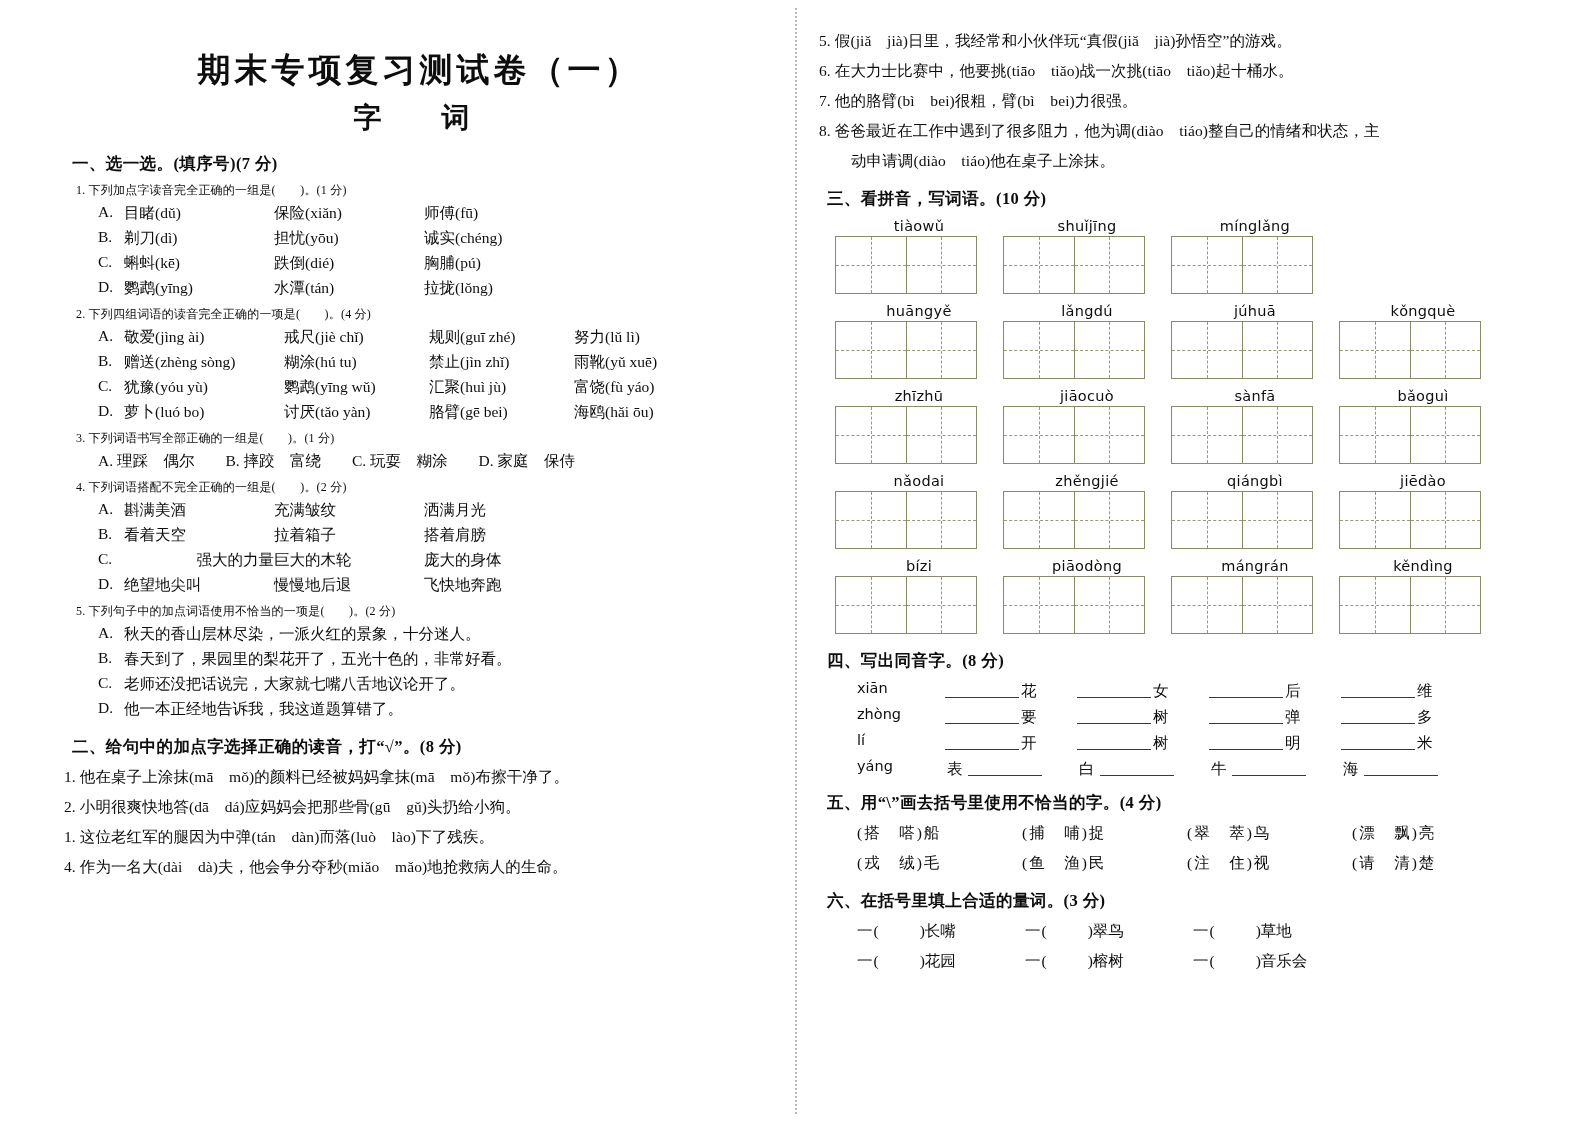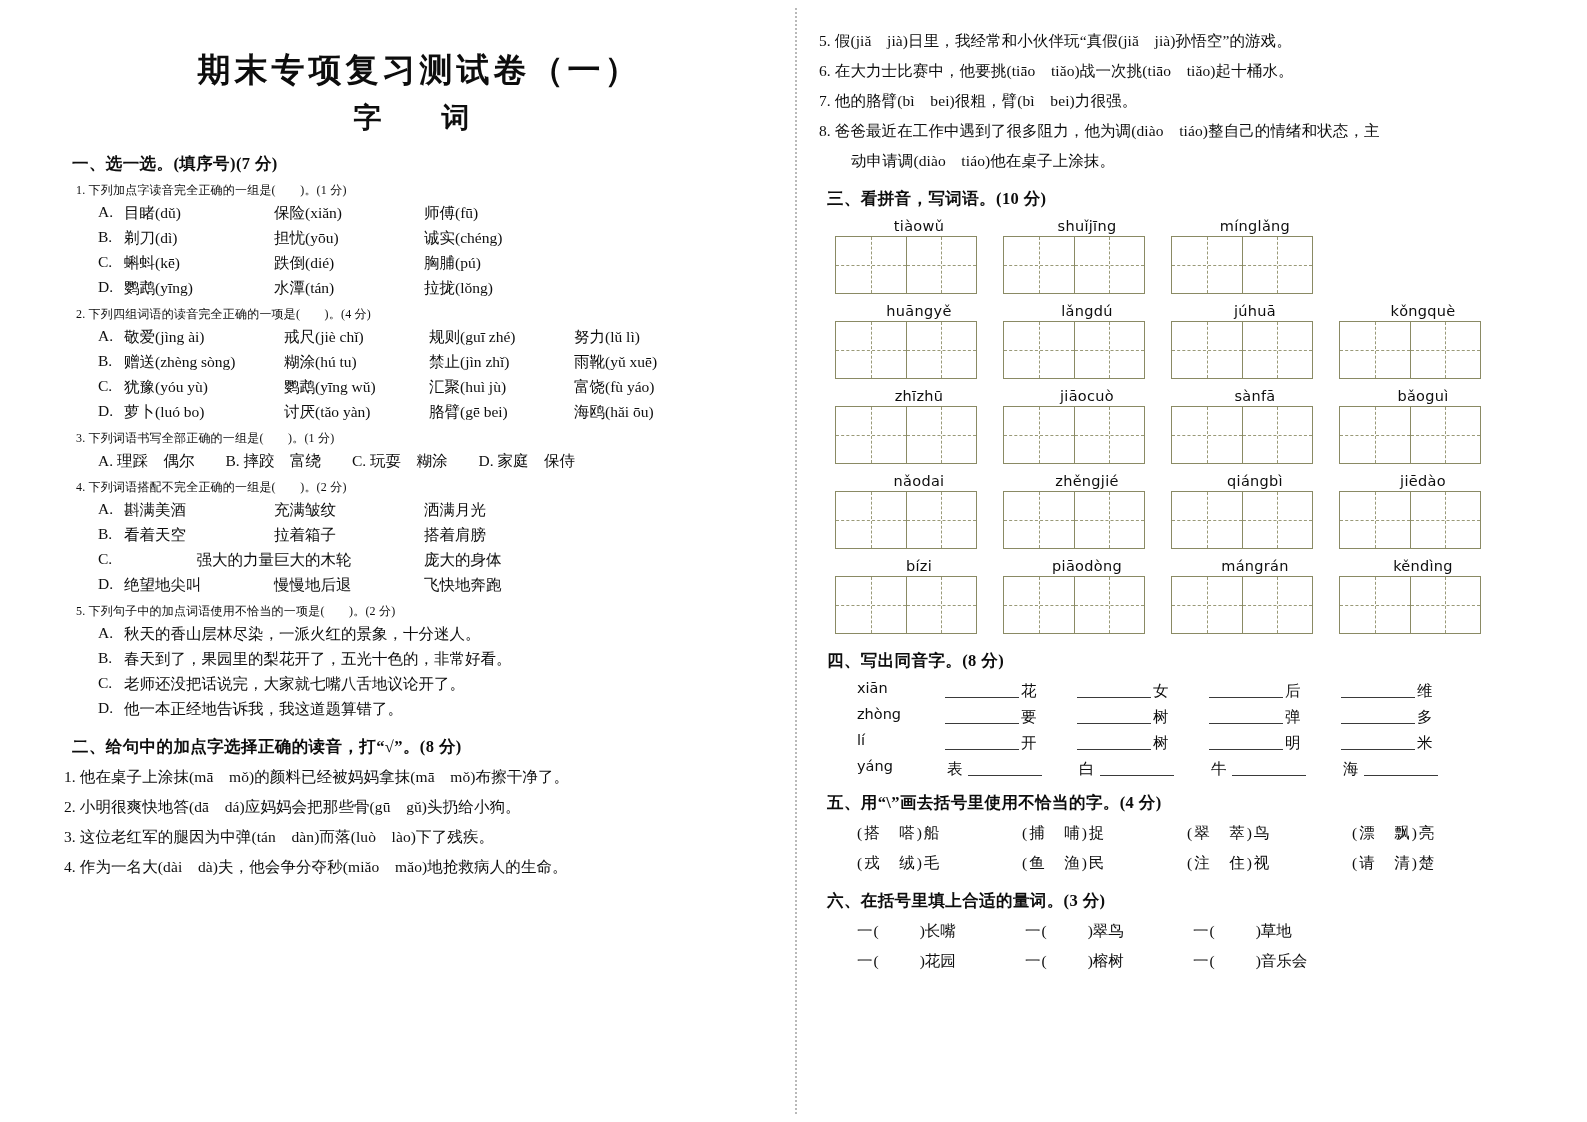--- a/index.html
+++ b/index.html
@@ -220,21 +220,21 @@
         <div class="opt-row">
           <span class="opt-lab">D.</span>
           <span class="opt-cell">他一本正经地告诉我，我这道题算错了。</span>
         </div>
       </div>
 
     <div class="sec-head">二、给句中的加点字选择正确的读音，打“√”。(8 分)</div>
     <div id="s2items-left">
         <div class="s2-line">1. 他在桌子上涂抹(mā　mǒ)的颜料已经被妈妈拿抹(mā　mǒ)布擦干净了。</div>
         <div class="s2-line">2. 小明很爽快地答(dā　dá)应妈妈会把那些骨(gū　gǔ)头扔给小狗。</div>
-        <div class="s2-line">3. 这位老红军的腿因为中弹(tán　dàn)而落(luò　lào)下了残疾。</div>
+        <div class="s2-line">1. 这位老红军的腿因为中弹(tán　dàn)而落(luò　lào)下了残疾。</div>
         <div class="s2-line">4. 作为一名大(dài　dà)夫，他会争分夺秒(miǎo　mǎo)地抢救病人的生命。</div>
       </div>
 
   </div>
 
   <div class="col col-right">
 
     <div style="height:22px"></div>
     <div id="s2items-right">
         <div class="s2-line">5. 假(jiǎ　jià)日里，我经常和小伙伴玩“真假(jiǎ　jià)孙悟空”的游戏。</div>

